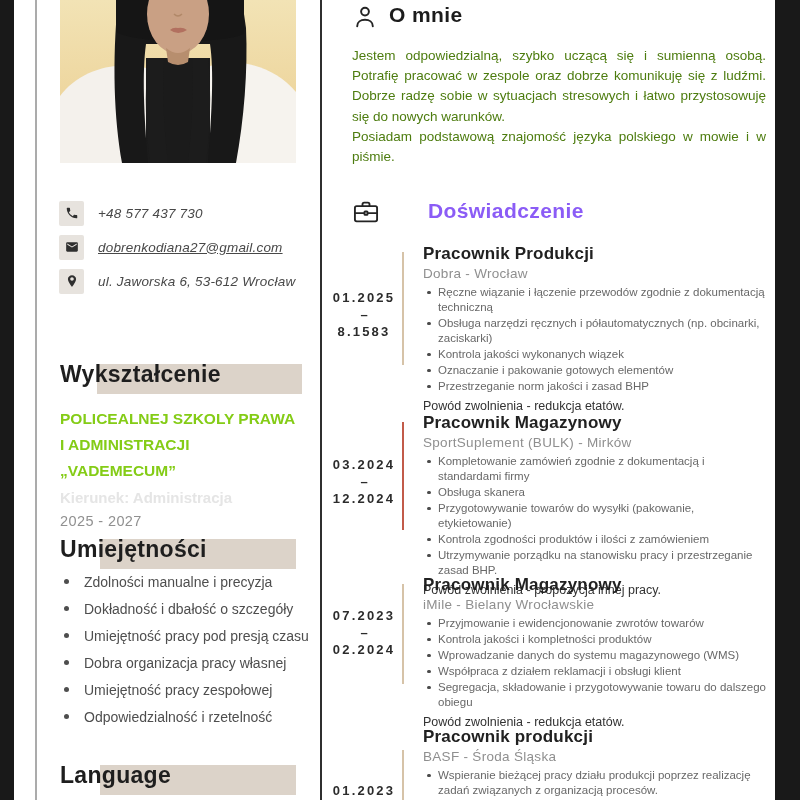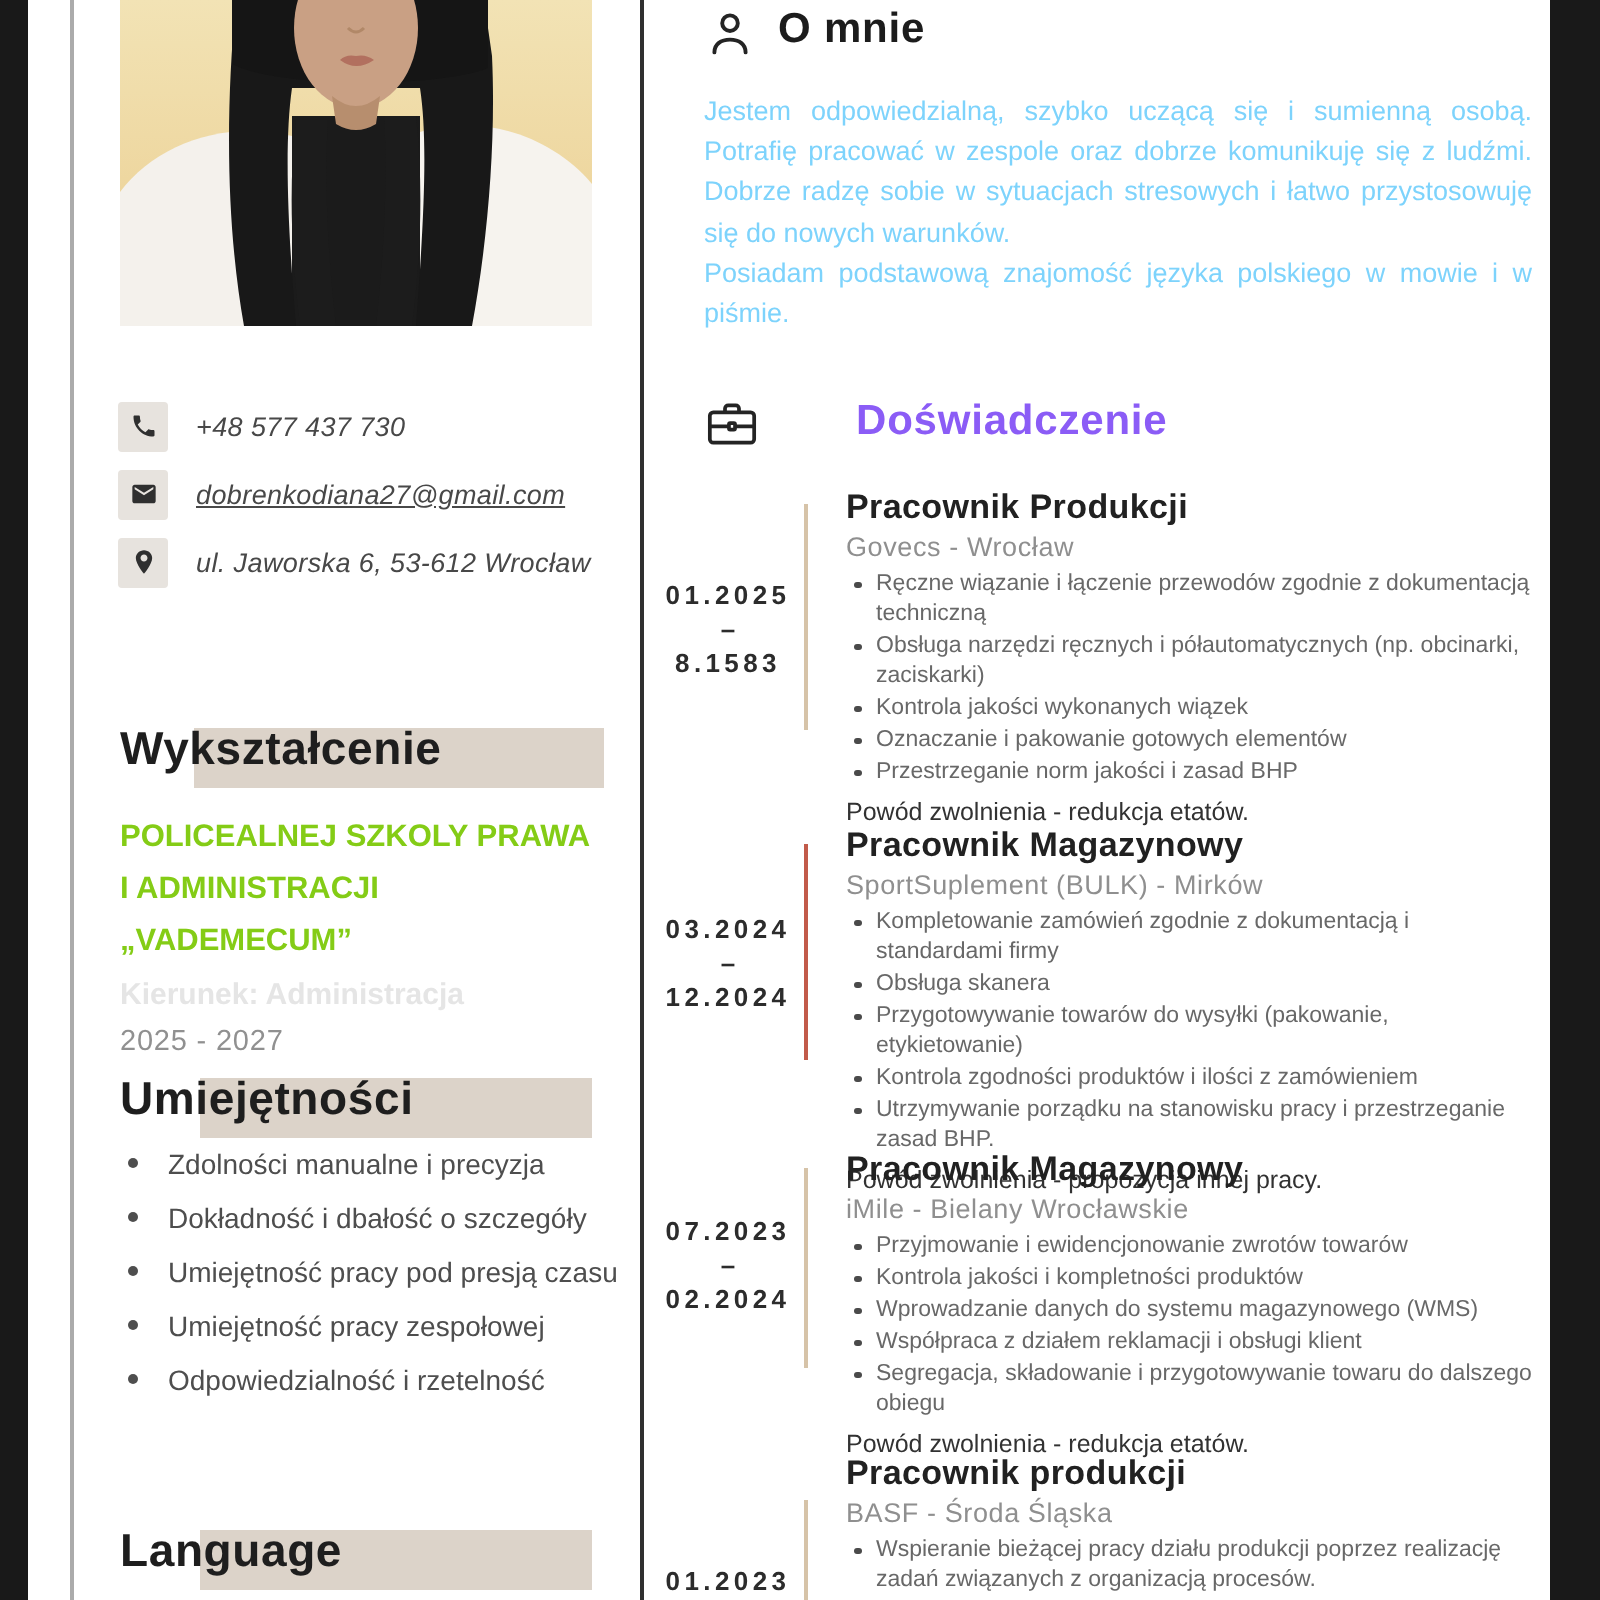--- a/index.html
+++ b/index.html
@@ -42,21 +42,21 @@
   .skills li{list-style:none;position:relative;font-size:14px;color:#4e4e4e;
              line-height:24px;margin:0 0 3px 0;padding-left:24px;text-align:justify;}
   .skills li::before{content:"";position:absolute;left:4px;top:9px;width:5px;height:5px;
                      border-radius:50%;background:#4e4e4e;}
   .skills ul{margin:0;padding:0;}
 
   
   .about-icon{position:absolute;left:352px;top:4px;}
   .about-title{position:absolute;left:389px;top:3px;font-size:21px;font-weight:700;color:#1c1c1c;letter-spacing:.4px;}
   .about-text{position:absolute;left:352px;top:46px;width:414px;}
-  .about-text p{margin:0;font-size:13.5px;line-height:20.2px;color:#7dd3fc;text-align:justify;}
+  .about-text p{margin:0;font-size:13.5px;line-height:20.2px;color:#4d7c0f;text-align:justify;}
 
   
   .exp-icon{position:absolute;left:351px;top:198px;}
   .exp-title{position:absolute;left:392px;top:199px;font-size:21px;font-weight:700;color:#8b5cf6;letter-spacing:.4px;margin-left:36px;}
 
   
   .job{position:absolute;left:332px;width:438px;display:flex;align-items:flex-start;}
   .job.j1{top:243px;} .job.j2{top:412px;} .job.j3{top:574px;} .job.j4{top:726px;}
   .jdates{width:64px;flex:none;text-align:center;}
   .j1 .jdates{padding-top:47px;} .j2 .jdates{padding-top:45px;}
@@ -153,20 +153,21 @@
     <div class="edu-years">2025 - 2027</div>
   </div>
 
   <div class="hl hl-skl" style="background-color: rgb(220, 211, 201);"></div>
   <div class="sb-heading skl">Umiejętności</div>
   <div class="skills">
     <ul>
       <li>Zdolności manualne i precyzja</li>
       <li>Dokładność i dbałość o szczegóły</li>
       <li>Umiejętność pracy pod presją czasu</li>
+      <li>Dobra organizacja pracy własnej</li>
       <li>Umiejętność pracy zespołowej</li>
       <li>Odpowiedzialność i rzetelność</li>
     </ul>
   </div>
 
   <div class="hl hl-lng" style="background-color: rgb(220, 211, 201);"></div>
   <div class="sb-heading lng">Language</div>
 
   <span class="about-icon">
     <svg width="26" height="26" viewBox="0 0 24 24" fill="none" stroke="#242424" stroke-width="1.8" stroke-linecap="round">
@@ -192,21 +193,21 @@
 
   <div class="job j1">
     <div class="jdates">
       <span class="jdate">01.2025</span>
       <span class="jdash">–</span>
       <span class="jdate">8.1583</span>
     </div>
     <div class="jline" style="background-color: rgb(214, 195, 168);"></div>
     <div class="jcontent">
       <div class="jtitle">Pracownik Produkcji</div>
-      <div class="jcompany">Govecs - Wrocław</div>
+      <div class="jcompany">Dobra - Wrocław</div>
       <ul class="jbullets">
         <li>Ręczne wiązanie i łączenie przewodów zgodnie z dokumentacją techniczną</li>
         <li>Obsługa narzędzi ręcznych i półautomatycznych (np. obcinarki, zaciskarki)</li>
         <li>Kontrola jakości wykonanych wiązek</li>
         <li>Oznaczanie i pakowanie gotowych elementów</li>
         <li>Przestrzeganie norm jakości i zasad BHP</li>
       </ul>
       <div class="jreason">Powód zwolnienia - redukcja etatów.</div>
     </div>
   </div>

